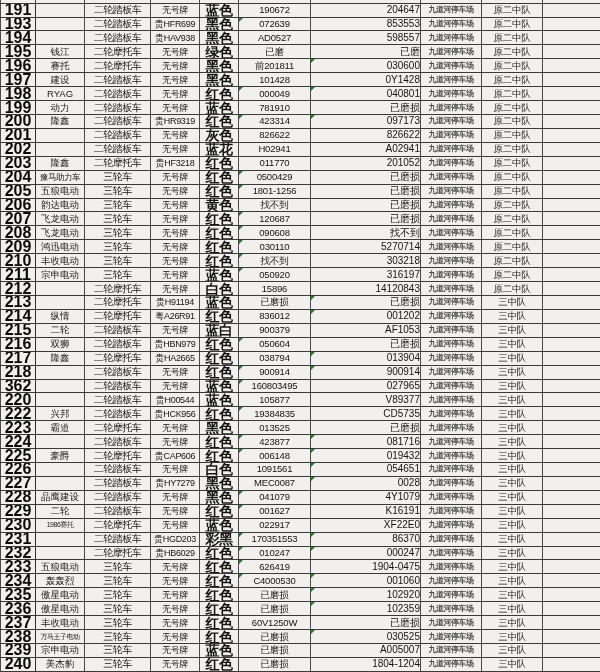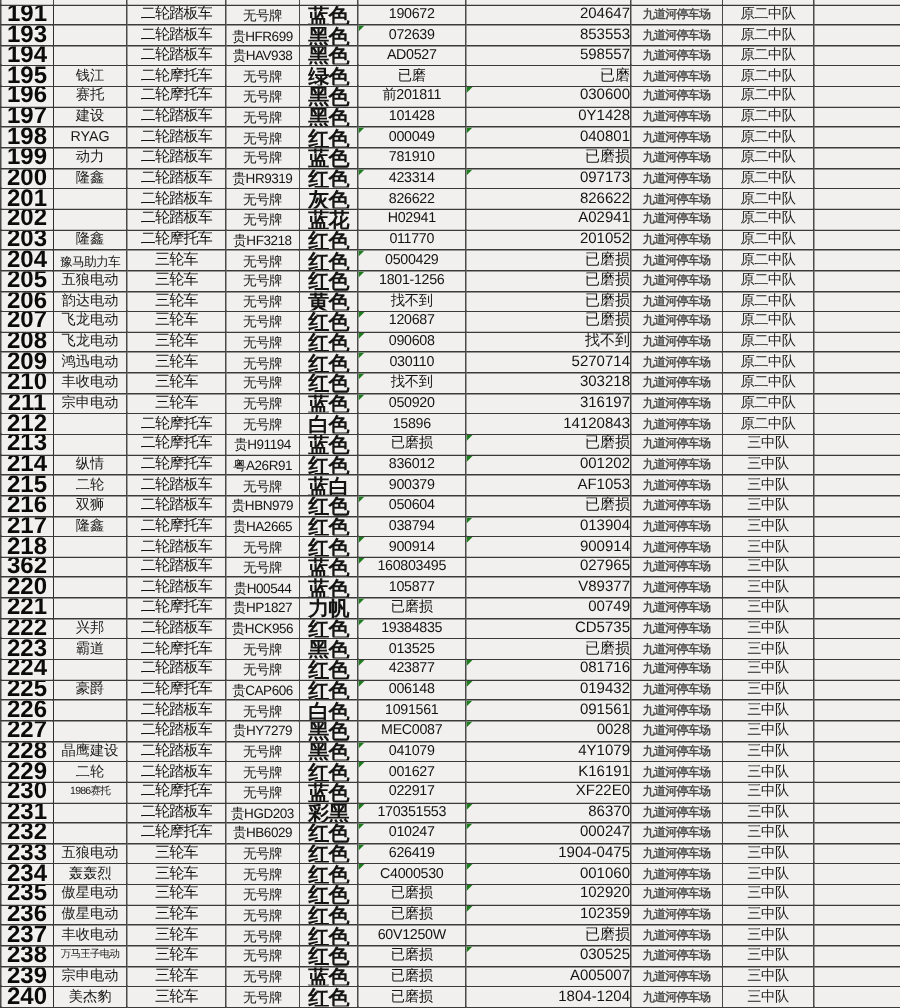--- a/index.html
+++ b/index.html
@@ -411,32 +411,20 @@
           <td class="vtype">二轮踏板车</td>
           <td class="plate">贵H00544</td>
           <td class="color">蓝色</td>
           <td class="eno">105877</td>
           <td class="fno">V89377</td>
           <td class="loc">九道河停车场</td>
           <td class="unit">三中队</td>
           <td class="empty"></td>
         </tr>
         <tr>
-          <td class="rownum">221</td>
-          <td class="brand"></td>
-          <td class="vtype">二轮摩托车</td>
-          <td class="plate">贵HP1827</td>
-          <td class="color">力帆</td>
-          <td class="eno tri">已磨损</td>
-          <td class="fno">00749</td>
-          <td class="loc">九道河停车场</td>
-          <td class="unit">三中队</td>
-          <td class="empty"></td>
-        </tr>
-        <tr>
           <td class="rownum">222</td>
           <td class="brand">兴邦</td>
           <td class="vtype">二轮踏板车</td>
           <td class="plate">贵HCK956</td>
           <td class="color">红色</td>
           <td class="eno tri">19384835</td>
           <td class="fno">CD5735</td>
           <td class="loc">九道河停车场</td>
           <td class="unit">三中队</td>
           <td class="empty"></td>
@@ -477,21 +465,21 @@
           <td class="unit">三中队</td>
           <td class="empty"></td>
         </tr>
         <tr>
           <td class="rownum">226</td>
           <td class="brand"></td>
           <td class="vtype">二轮踏板车</td>
           <td class="plate">无号牌</td>
           <td class="color">白色</td>
           <td class="eno">1091561</td>
-          <td class="fno tri">091561</td>
+          <td class="fno tri">054651</td>
           <td class="loc">九道河停车场</td>
           <td class="unit">三中队</td>
           <td class="empty"></td>
         </tr>
         <tr>
           <td class="rownum">227</td>
           <td class="brand"></td>
           <td class="vtype">二轮踏板车</td>
           <td class="plate">贵HY7279</td>
           <td class="color">黑色</td>

